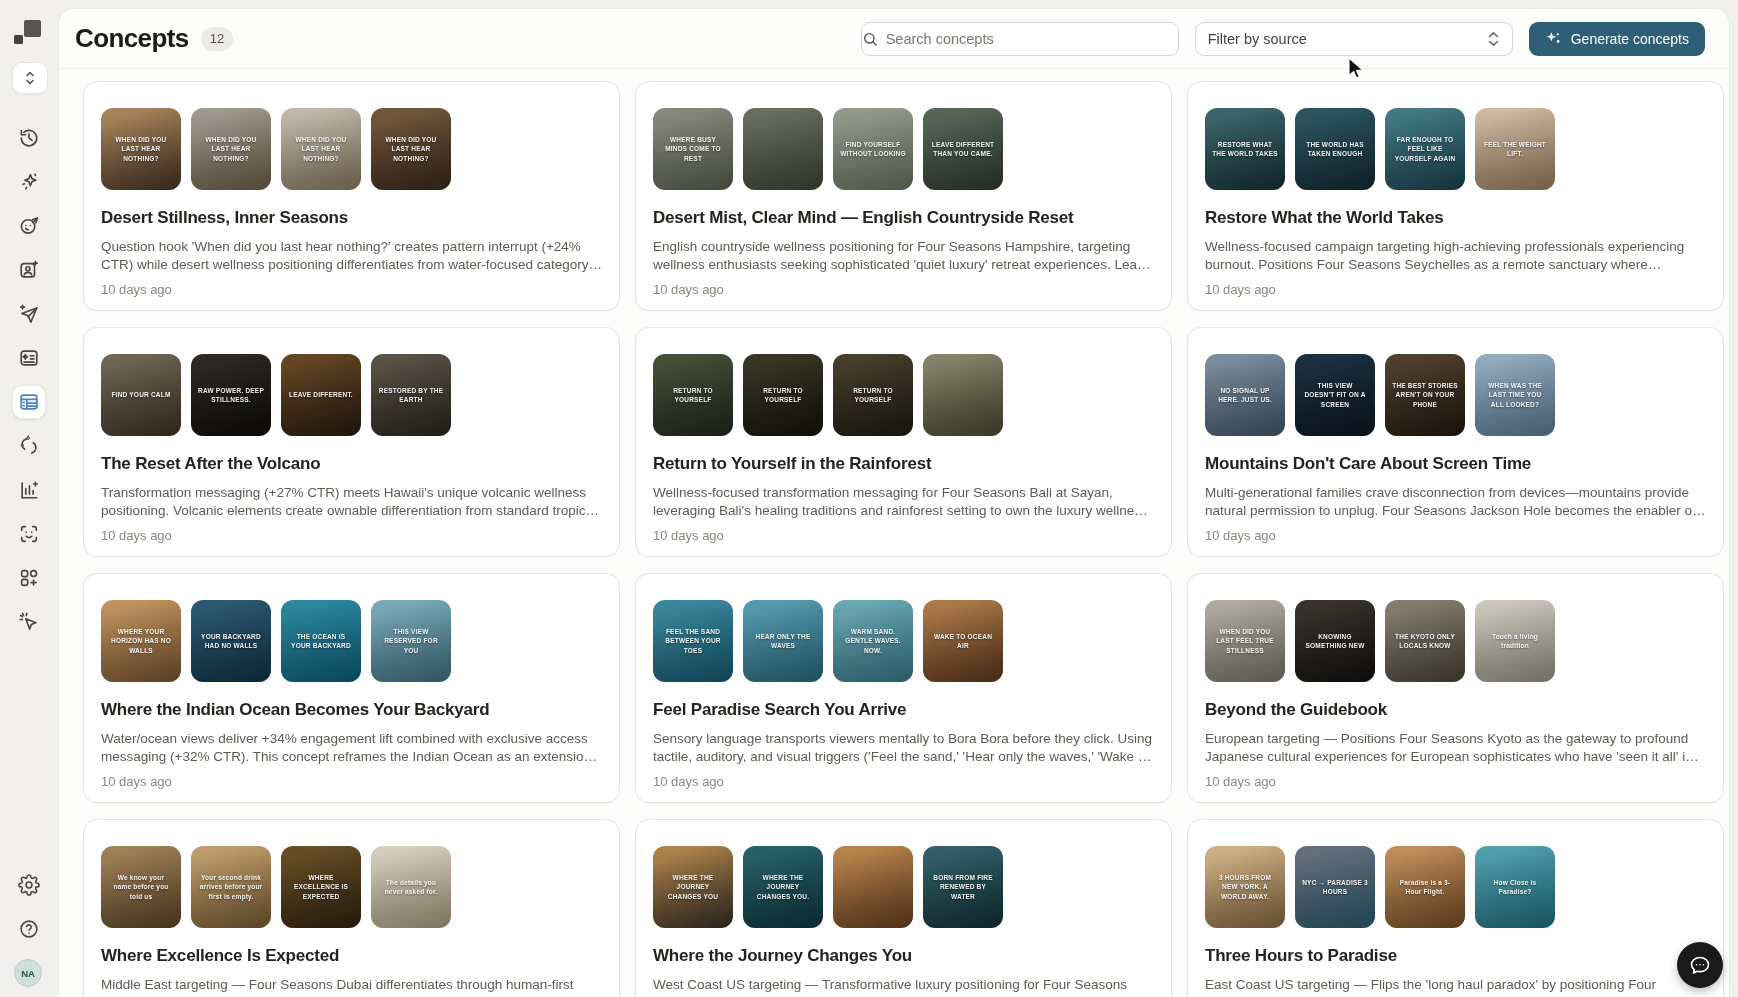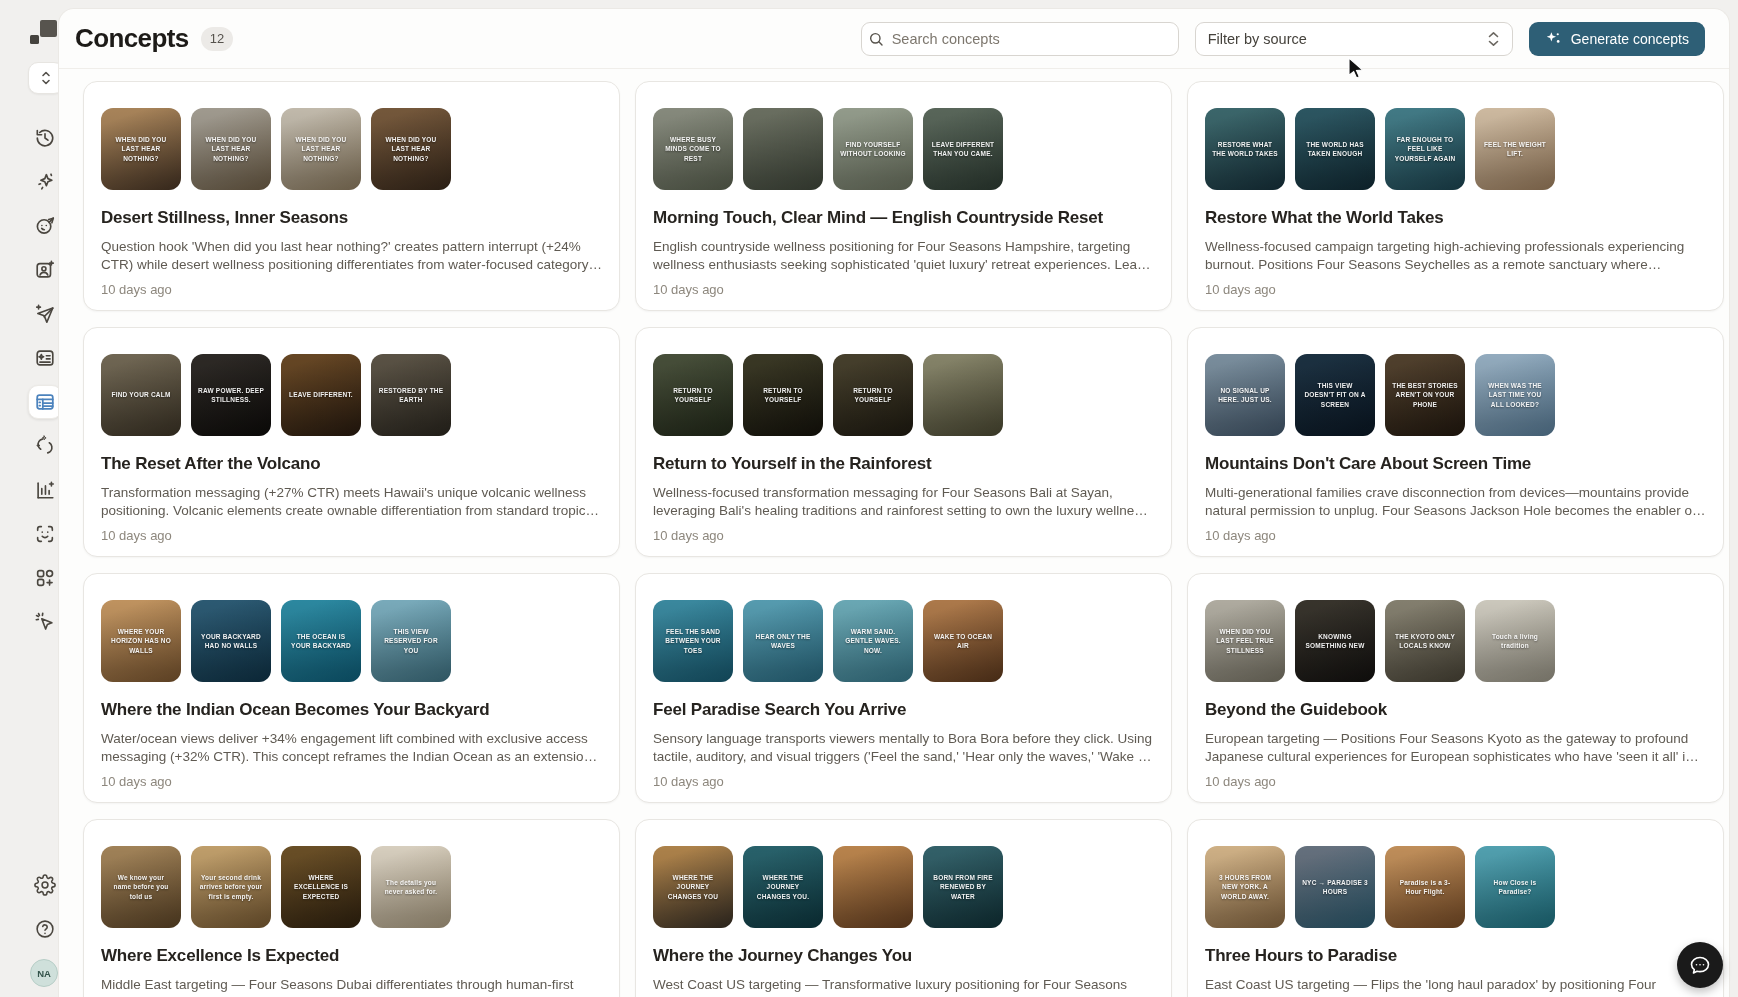--- a/index.html
+++ b/index.html
@@ -1,20 +1,20 @@
 <!DOCTYPE html>
 <html><head>
 <meta charset="utf-8">
 <style>
   * { margin:0; padding:0; box-sizing:border-box; }
   html,body { width:1738px; height:997px; overflow:hidden; }
   body { background:#f1f0ee; font-family:"Liberation Sans", sans-serif; position:relative; color:#1c1a17; }
 
   
-  .sidebar { position:absolute; left:16px; top:0; width:58px; height:867px; }
+  .sidebar { position:absolute; left:0; top:0; width:58px; height:867px; }
   .logo { position:absolute; left:14px; top:20px; width:27px; height:24px; cursor:pointer; }
   .logo .sq-big { position:absolute; right:0; top:0; width:17px; height:17px; background:#57544e; border-radius:2px; }
   .logo .sq-small { position:absolute; left:0; bottom:0; width:9px; height:9px; background:#45433e; border-radius:1.5px; }
   .collapse-btn { position:absolute; left:12px; top:62px; width:36px; height:32px; background:#fff; border:1px solid #e7e5e1;
     border-radius:10px; box-shadow:0 1px 2px rgba(0,0,0,.05); display:flex; align-items:center; justify-content:center; }
   .nav { position:absolute; left:0; top:126px; width:58px; display:flex; flex-direction:column; align-items:center; gap:20px; }
   .nav-item { width:24px; height:24px; display:flex; align-items:center; justify-content:center; color:#4a463f; }
   .nav-item.active { width:34px; height:34px; margin:-5px 0; background:#fff; border:1px solid #eceae6; border-radius:10px;
     box-shadow:0 1px 3px rgba(0,0,0,.09); color:#4c83bd; }
   .nav-item svg { display:block; }
@@ -23,21 +23,21 @@
     border:1px solid #b6cdc6; display:flex; align-items:center; justify-content:center; font-size:9.5px; font-weight:700; color:#33534a; }
 
   
   .panel { position:absolute; left:58px; top:8px; width:1672px; height:989px; background:#fdfdfc;
     border:1px solid #ebe9e5; border-bottom:none; border-radius:16px 16px 0 0; overflow:hidden; }
   .panel-header { height:60px; display:flex; align-items:center; padding:0 24px 0 16px; border-bottom:1px solid #f0eeea; }
   .page-title { font-size:26px; font-weight:700; letter-spacing:-0.6px; color:#1d1b18; }
   .badge { margin-left:12px; background:#eceae7; border-radius:999px; padding:4px 9px 5px; font-size:13px; color:#55524c; font-weight:500; }
   .spacer { flex:1; }
   .search-box { width:318px; height:34px; background:#fff; border:1px solid #d8d5d0; border-radius:9px;
-    display:flex; align-items:center; gap:8px; padding:0 6px; }
+    display:flex; align-items:center; gap:8px; padding:0 0; }
   .search-box input { flex:1; border:none; outline:none; background:transparent; font-family:inherit; font-size:14.5px; color:#3f3c37; }
   .search-box input::placeholder { color:#7d776e; }
   .filter-box { width:318px; height:34px; margin-left:16px; background:#fff; border:1px solid #d8d5d0; border-radius:9px;
     display:flex; align-items:center; justify-content:space-between; padding:0 12px; font-size:14.5px; color:#45423c; cursor:pointer; }
   .generate-btn { margin-left:16px; height:34px; padding:0 16px; background:#2e5f76; border:none; border-radius:9px;
     color:#fff; font-family:inherit; font-size:14px; font-weight:500; display:flex; align-items:center; gap:9px; cursor:pointer; }
 
   
   .grid { margin:12px 0 0 24px; display:grid; grid-template-columns:repeat(3, 537px); gap:16px 15px; }
   .card { height:230px; background:#fff; border:1px solid #e8e6e2; border-radius:14px; padding:26px 17px 0;
@@ -259,21 +259,21 @@
   </div>
 
   <div class="thumb" style="background: linear-gradient(160deg, rgb(154, 163, 146) 15%, rgb(107, 114, 96) 95%);">
     <span class="thumb-label">FIND YOURSELF WITHOUT LOOKING</span>
   </div>
 
   <div class="thumb" style="background: linear-gradient(160deg, rgb(93, 107, 94) 15%, rgb(46, 60, 51) 95%);">
     <span class="thumb-label">LEAVE DIFFERENT THAN YOU CAME.</span>
   </div>
 </div>
-    <h3 class="card-title">Morning Touch, Clear Mind — English Countryside Reset</h3>
+    <h3 class="card-title">Desert Mist, Clear Mind — English Countryside Reset</h3>
     <p class="card-desc">English countryside wellness positioning for Four Seasons Hampshire, targeting wellness enthusiasts seeking sophisticated 'quiet luxury' retreat experiences. Leans into transformatio...</p>
     <div class="card-time">10 days ago</div>
   </article>
 
   <article class="card">
     <div class="thumbs">
   <div class="thumb" style="background: linear-gradient(160deg, rgb(62, 107, 112) 15%, rgb(23, 50, 60) 95%);">
     <span class="thumb-label">RESTORE WHAT THE WORLD TAKES</span>
   </div>
 

